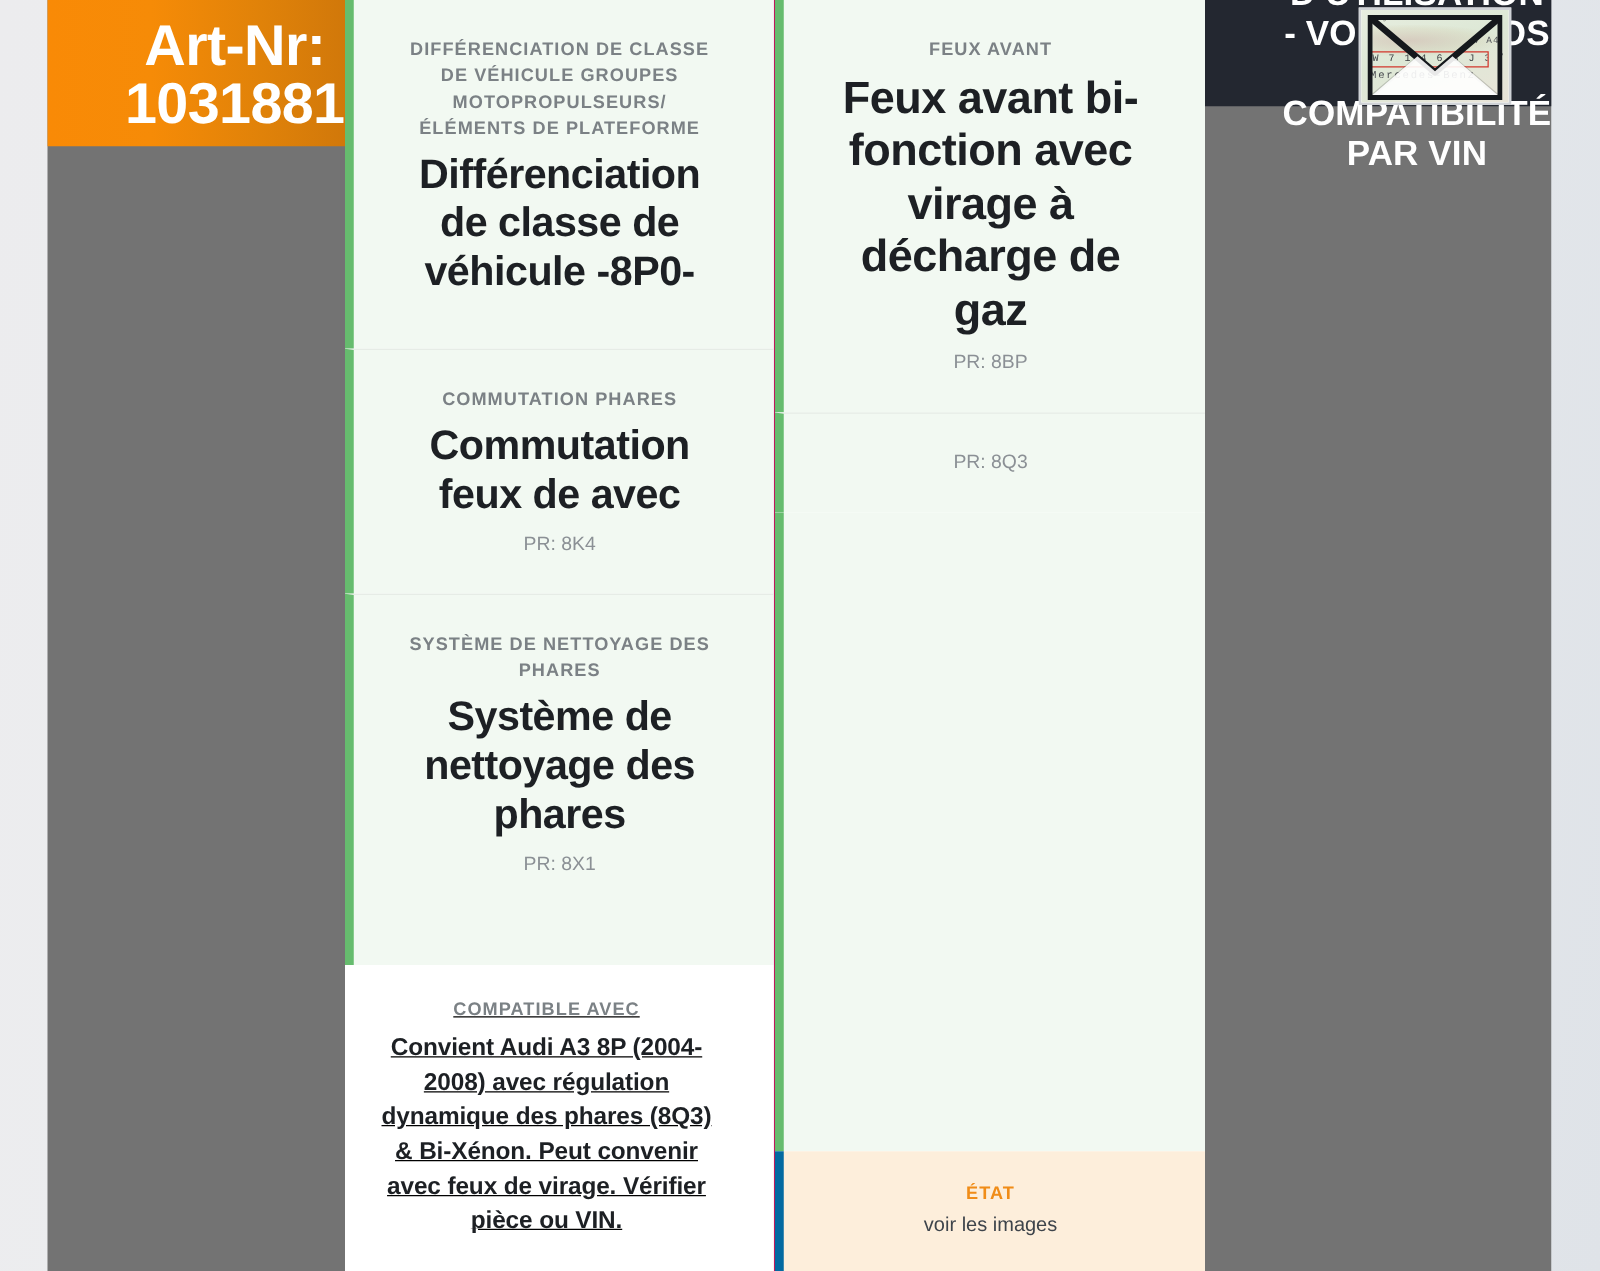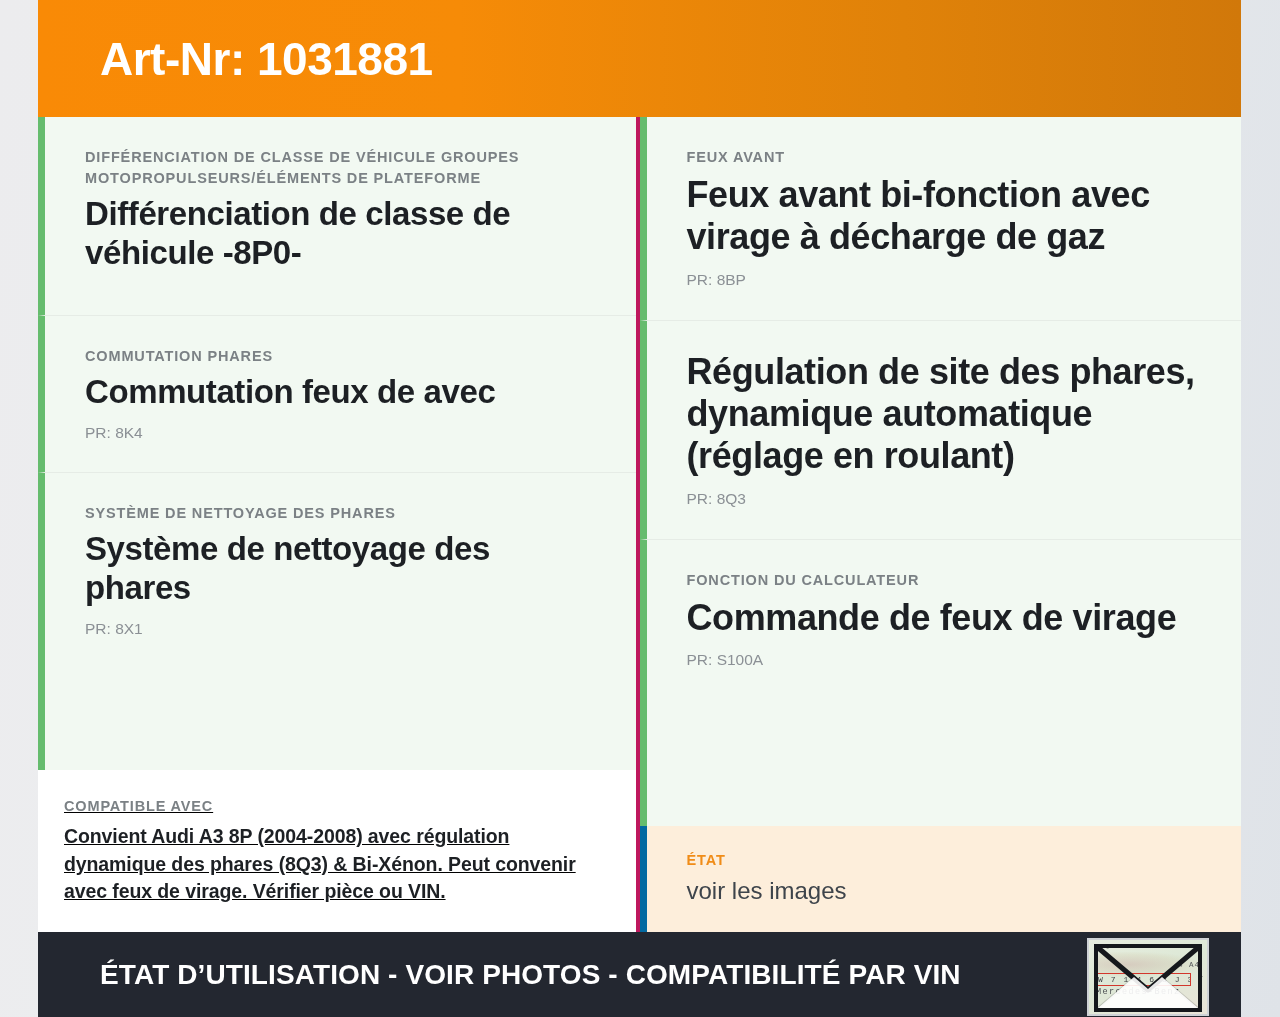--- a/index.html
+++ b/index.html
@@ -17,22 +17,23 @@
 
   
   .sheet {
     position: absolute;
     left: 38px;
     top: 0;
     width: 1203px;
     height: 1017px;
     background: #737373;
     display: flex;
-    flex-direction: column;
+    flex-direction: row;
     box-shadow: 0 0 0 0 rgba(0,0,0,0);
+    text-align: center;
   }
 
   
   .header {
     height: 117px;
     flex: 0 0 117px;
     background: linear-gradient(90deg, #f98a06 0%, #f68b07 35%, #e08209 72%, #d1780a 100%);
     display: flex;
     align-items: center;
     box-sizing: border-box;
@@ -55,21 +56,21 @@
     background: #ffffff;
     min-height: 0;
   }
   .col {
     width: 50%;
     box-sizing: border-box;
     display: flex;
     flex-direction: column;
   }
   .col-left {
-    border-right: 4px solid #be185d;
+    border-right: 1px solid #be185d;
   }
 
   
   .card {
     position: relative;
     background: #f2f9f2;
     border-left: 7px solid #66bc6e;
     box-sizing: border-box;
     padding: 30px 46px 30px 40px;
   }
@@ -146,21 +147,21 @@
   .etat-label {
     color: #f08c18;
     font-size: 14.5px;
     font-weight: bold;
     letter-spacing: 0.85px;
     text-transform: uppercase;
     margin: 0 0 8px 0;
   }
   .etat-value {
     color: #3e444b;
-    font-size: 24px;
+    font-size: 16px;
     line-height: 1.25;
     margin: 0;
   }
 
   
   .footer {
     position: relative;
     height: 85px;
     flex: 0 0 85px;
     background: #232730;
@@ -303,29 +304,23 @@
 
     <div class="col col-right">
 
       <div class="card">
         <div class="card-label">Feux avant</div>
         <div class="card-title">Feux avant bi-fonction avec virage à décharge de gaz</div>
         <div class="card-pr">PR: 8BP</div>
       </div>
 
       <div class="card">
-        <div class="card-title">Régulation de site des phares, dynamique automatique (réglage en roulant)</div>
         <div class="card-pr">PR: 8Q3</div>
       </div>
 
-      <div class="card">
-        <div class="card-label">Fonction du calculateur</div>
-        <div class="card-title">Commande de feux de virage</div>
-        <div class="card-pr">PR: S100A</div>
-      </div>
 
       <div class="col-spacer"></div>
 
       <div class="etat">
         <div class="etat-label">État</div>
         <div class="etat-value">voir les images</div>
       </div>
 
     </div>
 

